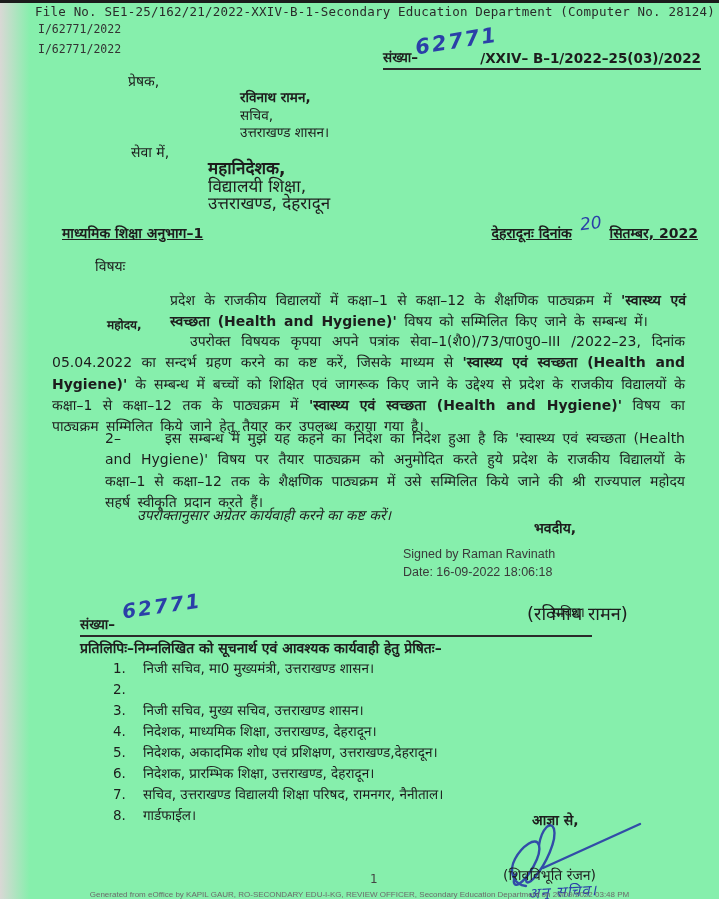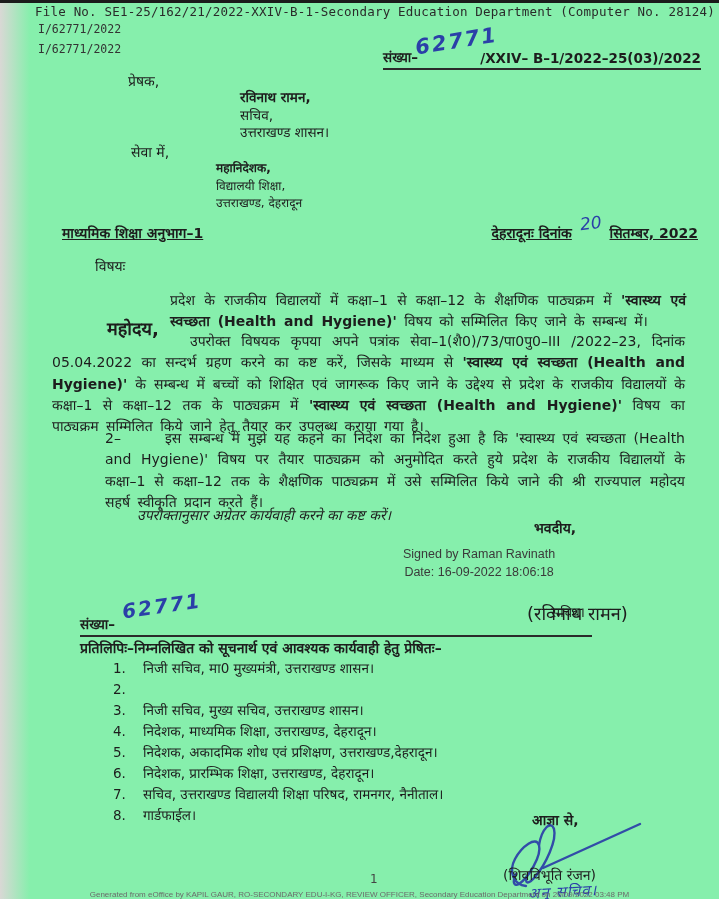--- a/index.html
+++ b/index.html
@@ -19,42 +19,42 @@
   
   .ref-top{left:383px;top:48px;width:318px;display:flex;justify-content:space-between;
            align-items:flex-end;border-bottom:2px solid #2a2a2a;padding-bottom:2px;
            font-size:13.5px;font-weight:bold;}
   .ref-top .hw-num{position:absolute;left:32px;top:-19px;font-size:21px;
                    transform:rotate(-9deg);letter-spacing:2px;}
   
   .sender-label{left:128px;top:71px;font-size:14px;}
   .sender-block{left:208px;top:89px;font-size:13.5px;line-height:17.5px;margin-left:32px;}
   .recipient-label{left:131px;top:142px;font-size:14px;}
-  .recipient-block{left:208px;top:160px;font-size:12px;line-height:17.5px;margin-left:8px;}
+  .recipient-block{left:208px;top:160px;font-size:17px;line-height:17.5px;}
   
   .section-row{left:62px;top:222px;width:636px;display:flex;justify-content:space-between;
                align-items:baseline;font-size:14px;font-weight:bold;text-decoration:underline;}
   .date-day{display:inline-block;font-weight:normal;font-size:17px;
             transform:translateY(-9px) rotate(-7deg);margin:0 8px;}
   
   .subject-label{left:95px;top:256px;font-size:14px;}
   .subject-text{left:170px;top:254px;width:516px;font-size:14px;line-height:20.5px;
                 text-align:justify;word-spacing:3px;margin-top:36px;}
-  .salutation{left:107px;top:316px;font-size:18px;font-weight:bold;}
+  .salutation{left:107px;top:316px;font-size:12px;font-weight:bold;}
   
   .para1{left:52px;top:331px;width:633px;font-size:14px;line-height:21.3px;
          text-align:justify;word-spacing:3px;text-indent:138px;}
   .para2{left:105px;top:428px;width:580px;font-size:14px;line-height:21.3px;
          text-align:justify;word-spacing:3px;}
   .para2 .num{margin-right:44px;}
   .closing-line{left:137px;top:505px;font-size:14px;font-style:italic;}
   .valediction{left:534px;top:518px;font-size:14px;font-weight:bold;}
   
   .dsig{left:403px;top:545px;font-family:"Liberation Sans","DejaVu Sans",sans-serif;
-        font-size:12.5px;line-height:18px;color:#3a3a3a;text-align:center;}
+        font-size:12.5px;line-height:18px;color:#3a3a3a;}
   .signatory-name{left:527px;top:601px;font-size:18px;}
   .signatory-desg{left:551px;top:603px;font-size:13.5px;}
   
   .ref-bottom{left:80px;top:615px;width:512px;display:flex;justify-content:space-between;
               align-items:flex-end;border-bottom:2px solid #2a2a2a;padding-bottom:2px;
               font-size:13.5px;font-weight:bold;}
   .ref-bottom .hw-num{position:absolute;left:42px;top:-21px;font-size:20px;
                       transform:rotate(-8deg);letter-spacing:2px;}
   .cc-heading{left:80px;top:638px;font-size:14px;font-weight:bold;}
   .cc-list{left:113px;top:658px;width:540px;font-size:13.5px;}

